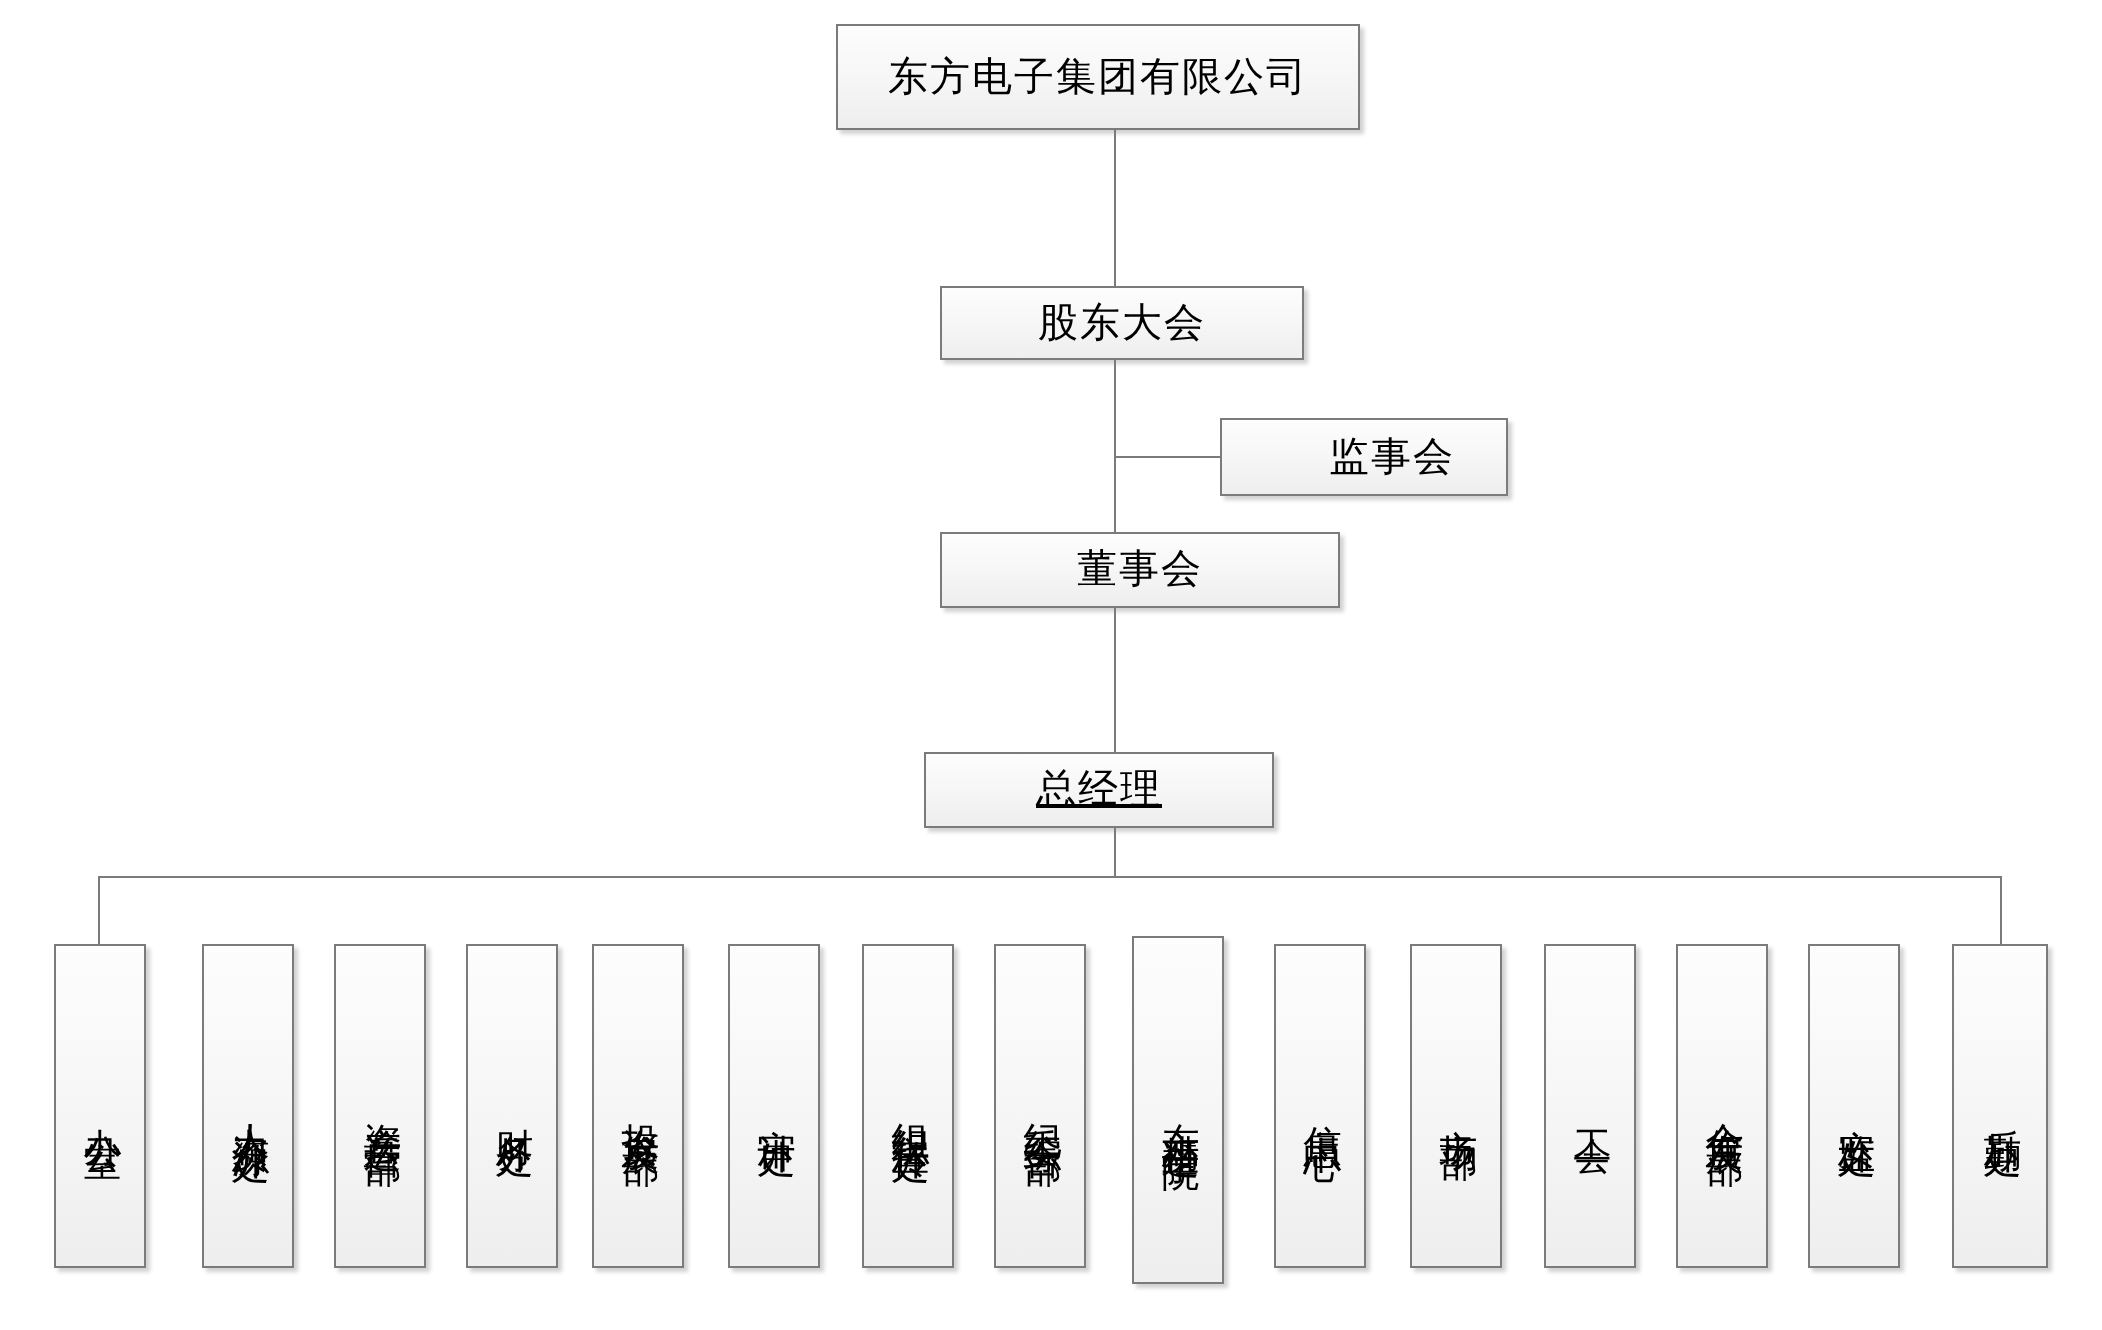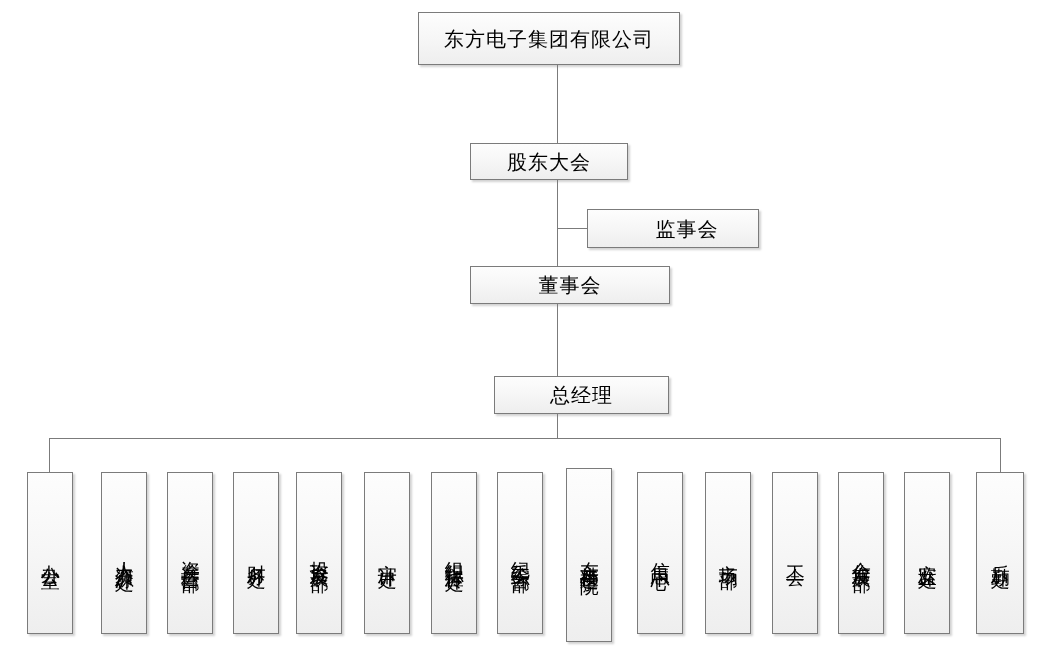--- a/index.html
+++ b/index.html
@@ -67,39 +67,39 @@
 <body>
 
 <div id="chart-canvas">
 
   <div class="node horiz" style="left:418px; top:12px; width:262px; height:53px;">
     <span class="node-label">东方电子集团有限公司</span>
   </div>
 
   <div class="conn v" style="left:557px; top:65px; width:1px; height:78px;"></div>
 
-  <div class="node horiz" style="left:470px; top:143px; width:158px; height:37px;">
+  <div class="node horiz" style="left:470px; top:143px; width:182px; height:37px;">
     <span class="node-label">股东大会</span>
   </div>
 
   <div class="conn v" style="left:557px; top:180px; width:1px; height:86px;"></div>
 
   <div class="conn h" style="left:557px; top:228px; width:53px; height:1px;"></div>
 
-  <div class="node horiz" style="left:587px; top:209px; width:172px; height:39px;padding-left:28px;">
+  <div class="node horiz" style="left:610px; top:209px; width:144px; height:39px;padding-left:28px;">
     <span class="node-label">监事会</span>
   </div>
 
   <div class="node horiz" style="left:470px; top:266px; width:200px; height:38px;">
     <span class="node-label">董事会</span>
   </div>
 
   <div class="conn v" style="left:557px; top:304px; width:1px; height:72px;"></div>
 
-  <div class="node horiz" style="left:494px; top:376px; width:175px; height:38px;">
+  <div class="node horiz" style="left:462px; top:376px; width:175px; height:38px;text-decoration:underline;">
     <span class="node-label">总经理</span>
   </div>
 
   <div class="conn v" style="left:557px; top:414px; width:1px; height:24px;"></div>
 
   <div class="conn h" style="left:49px; top:438px; width:952px; height:1px;"></div>
 
   <div class="conn v" style="left:49px; top:438px; width:1px; height:34px;"></div>
 
   <div class="conn v" style="left:1000px; top:438px; width:1px; height:34px;"></div>

